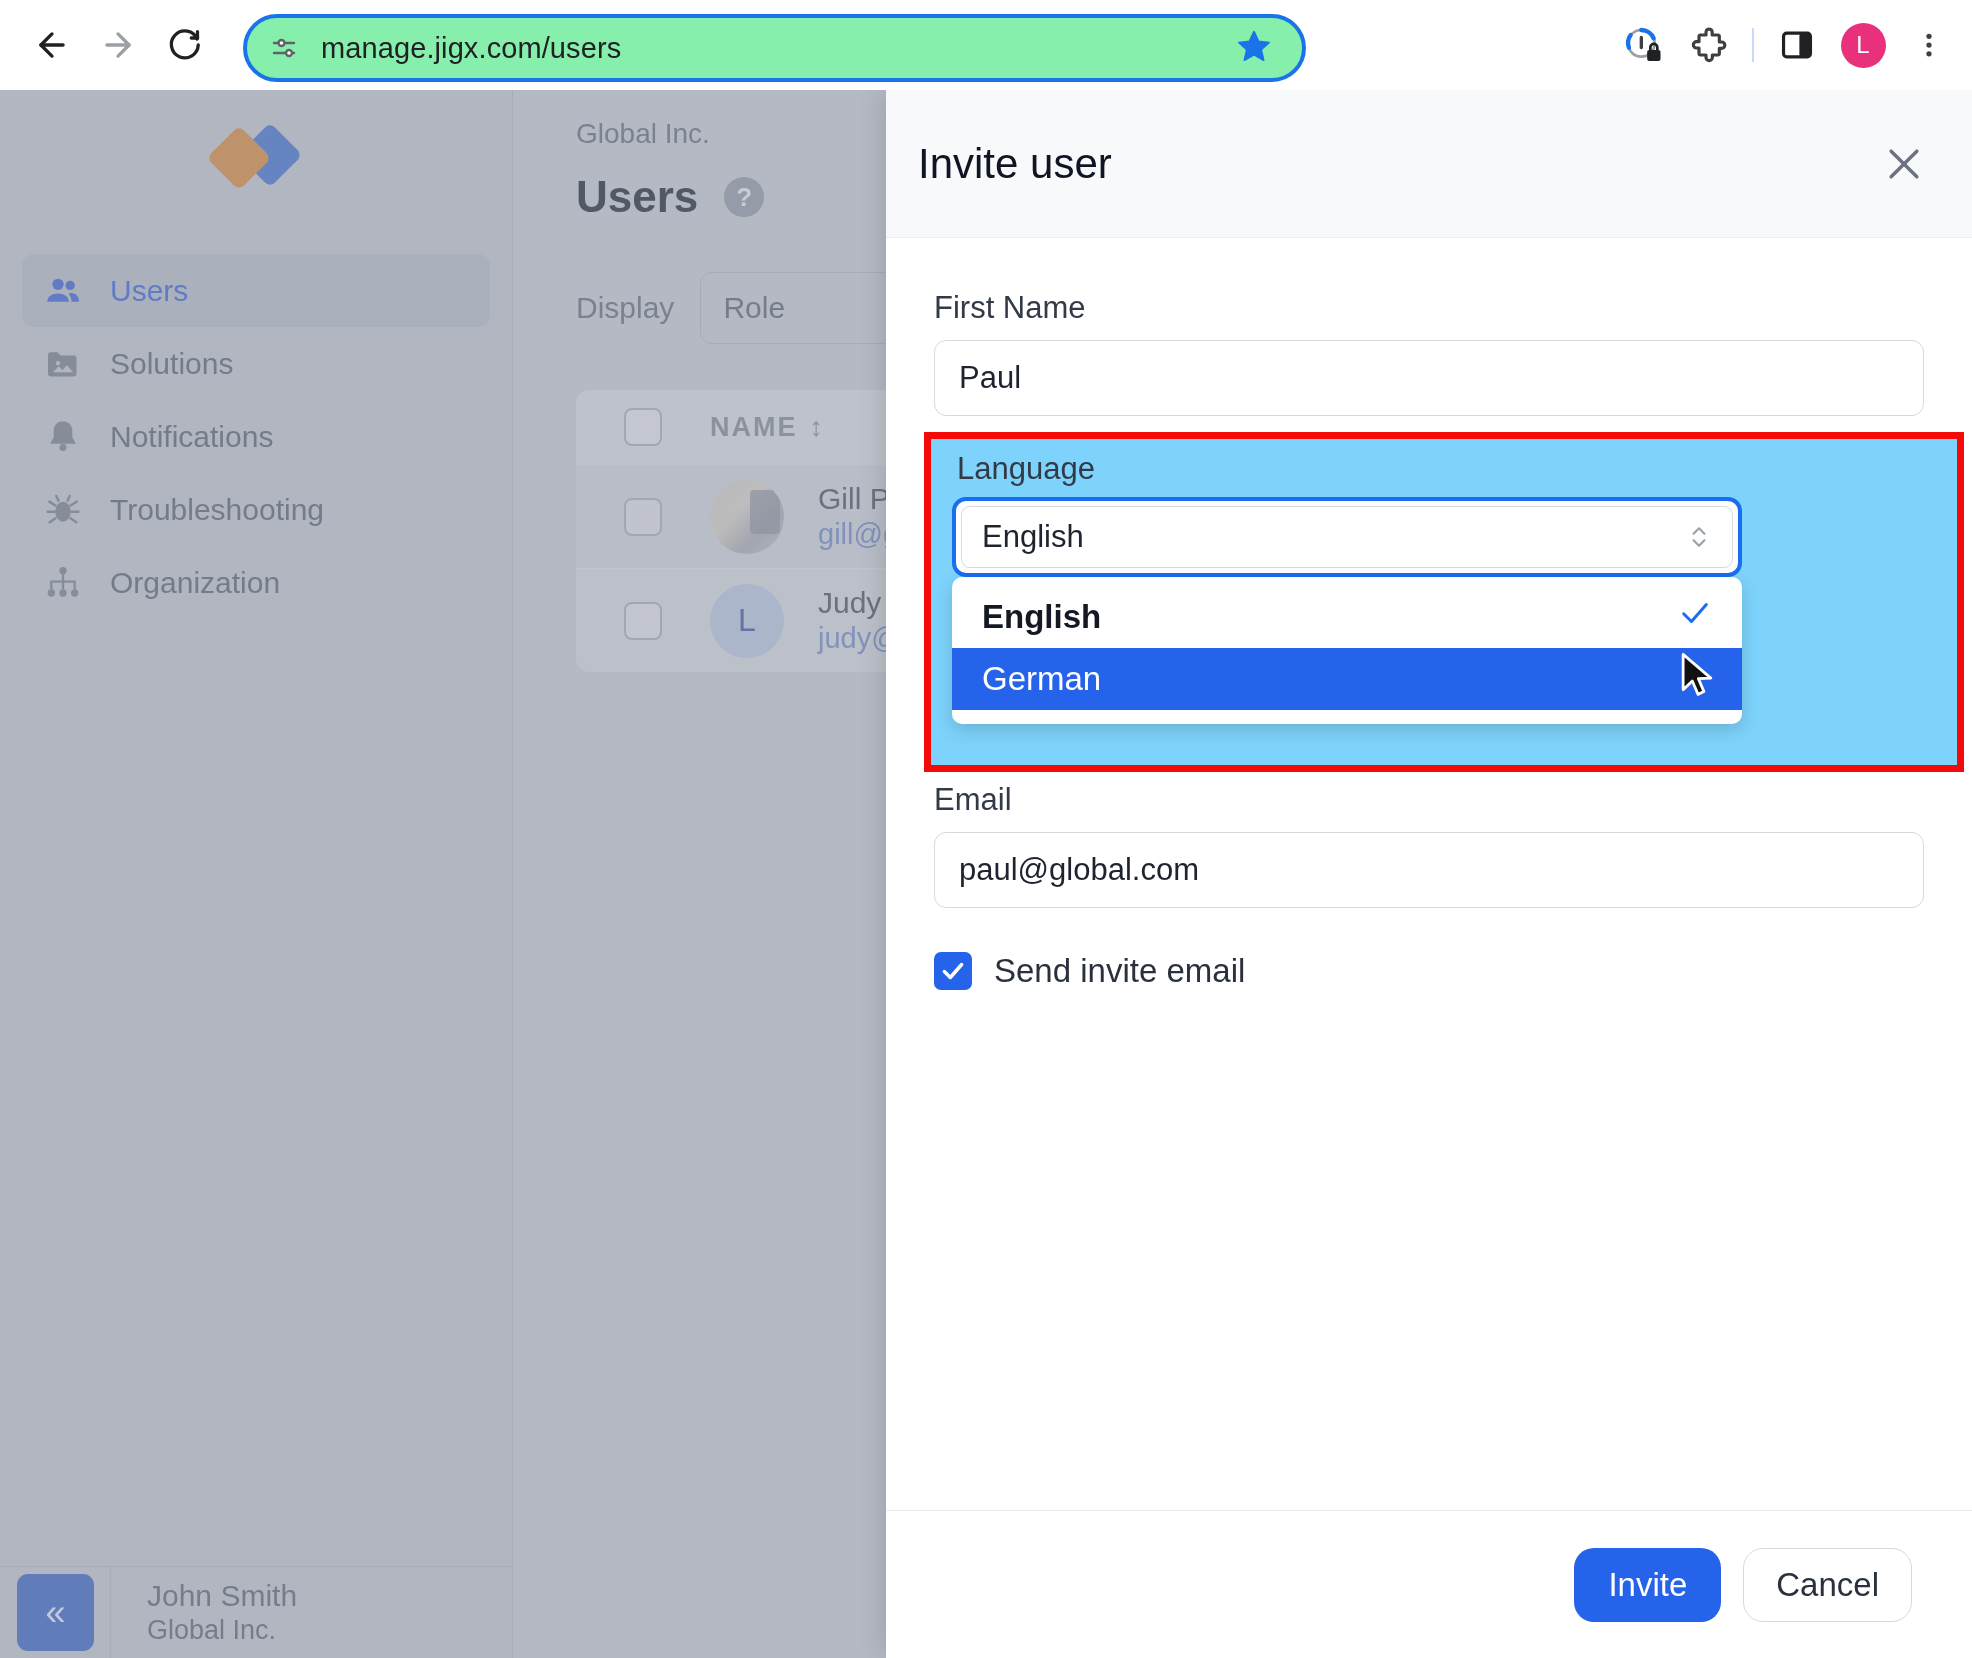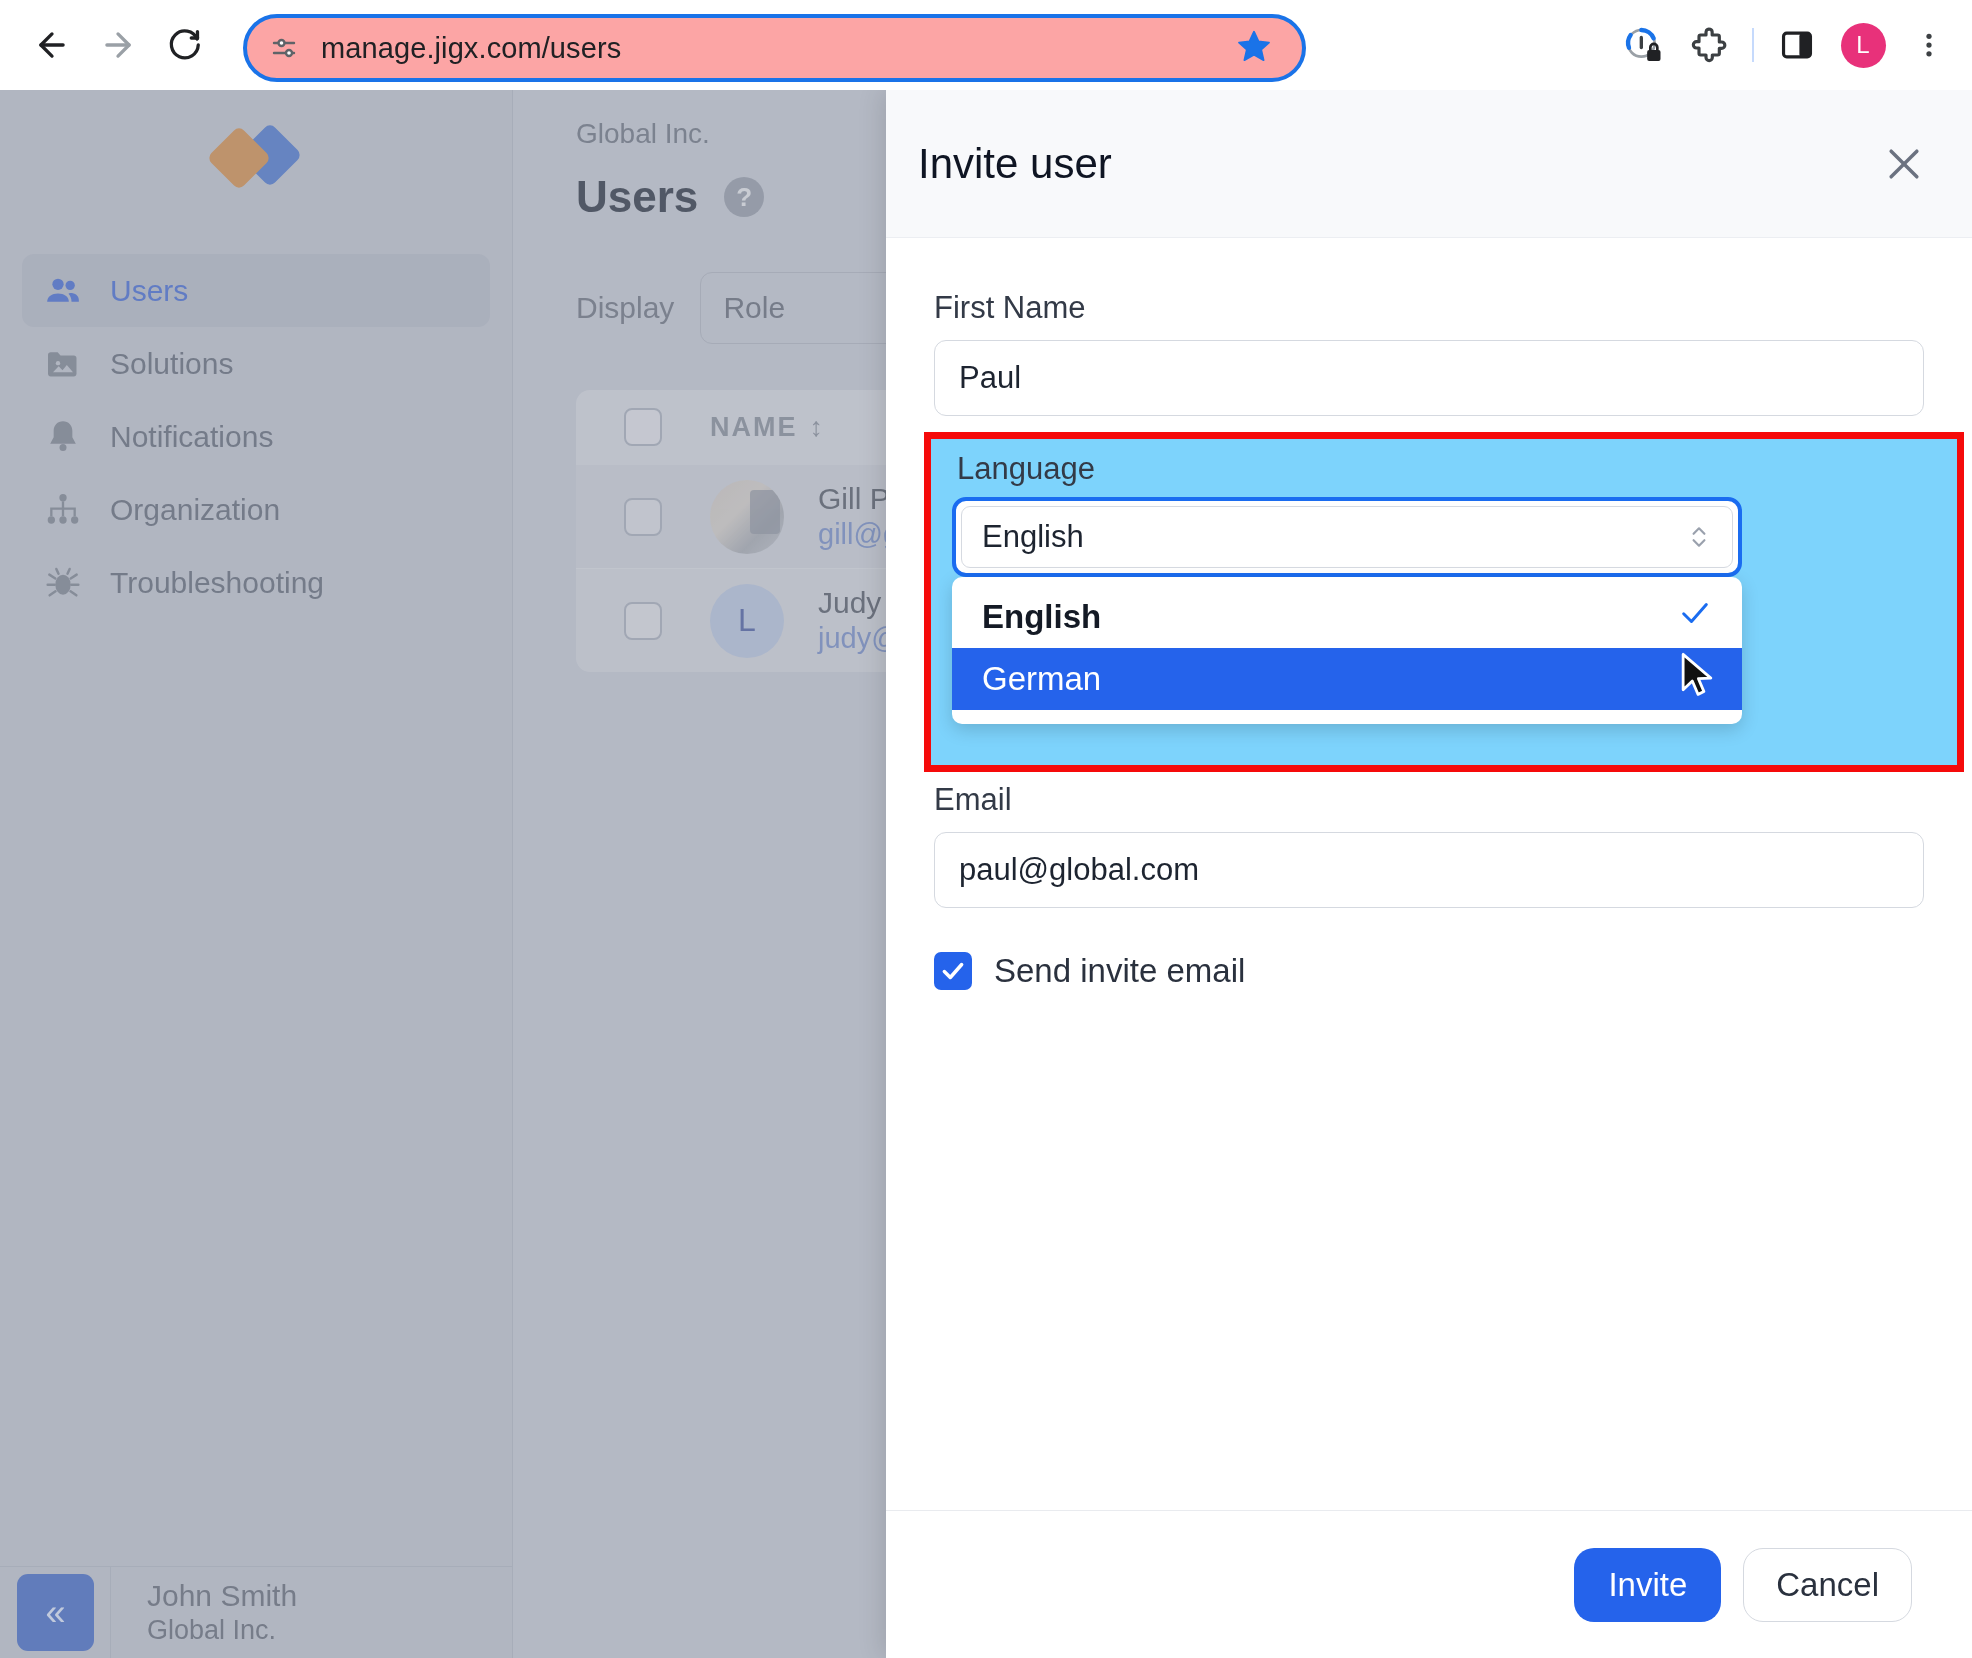--- a/index.html
+++ b/index.html
@@ -22,21 +22,21 @@
     display: flex; align-items: center; justify-content: center;
     border-radius: 50%;
   }
   .nav-btn:first-child { margin-left: 24px; }
   .nav-btn svg { display: block; }
 
   .omnibox {
     position: absolute; left: 243px; top: 14px;
     width: 1063px; height: 68px;
     border: 4px solid #1a73e8; border-radius: 34px;
-    background: #fca5a5;
+    background: #86efac;
     display: flex; align-items: center;
   }
   .omni-icon { margin-left: 22px; width: 30px; height: 30px; flex: 0 0 auto; }
   .omni-url {
     margin-left: 22px;
     font-size: 29px; color: #202124; letter-spacing: 0.1px;
     white-space: nowrap; overflow: hidden;
   }
   .omni-star { position: absolute; right: 30px; top: 50%; transform: translateY(-50%); }
 
@@ -374,39 +374,39 @@
           <span class="nav-ico">
             <svg width="40" height="40" viewBox="0 0 24 24" fill="#858b97">
               <path d="M12 2.6c-3.3 0-5.6 2.5-5.6 5.7v3.8L4.3 16h15.4l-2.1-3.9V8.3c0-3.2-2.3-5.7-5.6-5.7z"></path>
               <circle cx="12" cy="18.3" r="2.1"></circle>
             </svg>
           </span>
           <span>Notifications</span>
         </div>
         <div class="nav-item">
           <span class="nav-ico">
+            <svg width="40" height="40" viewBox="0 0 24 24" fill="#858b97" stroke="#858b97" stroke-width="1.5" stroke-linecap="round">
+              <ellipse cx="12" cy="13" rx="4.6" ry="6" stroke="none"></ellipse>
+              <path d="M7.4 9.3 3.8 7M16.6 9.3 20.2 7M7 13H2.8M17 13h4.2M7.5 17 4 19.4M16.5 17 20 19.4" fill="none"></path>
+              <path d="M9.3 6.4 8 3.6M14.7 6.4 16 3.6" fill="none"></path>
+            </svg>
+          </span>
+          <span>Troubleshooting</span>
+        </div>
+        <div class="nav-item">
+          <span class="nav-ico">
             <svg width="40" height="40" viewBox="0 0 24 24" fill="#858b97" stroke="#858b97" stroke-width="1.4">
               <circle cx="12" cy="4.6" r="2.2" stroke="none"></circle>
               <circle cx="5" cy="18" r="2.2" stroke="none"></circle>
               <circle cx="12" cy="18" r="2.2" stroke="none"></circle>
               <circle cx="19" cy="18" r="2.2" stroke="none"></circle>
               <path d="M12 6.8v4.4M5 15.8v-4.6h14v4.6M12 11.2v4.6" fill="none"></path>
             </svg>
           </span>
           <span>Organization</span>
-        </div>
-        <div class="nav-item">
-          <span class="nav-ico">
-            <svg width="40" height="40" viewBox="0 0 24 24" fill="#858b97" stroke="#858b97" stroke-width="1.5" stroke-linecap="round">
-              <ellipse cx="12" cy="13" rx="4.6" ry="6" stroke="none"></ellipse>
-              <path d="M7.4 9.3 3.8 7M16.6 9.3 20.2 7M7 13H2.8M17 13h4.2M7.5 17 4 19.4M16.5 17 20 19.4" fill="none"></path>
-              <path d="M9.3 6.4 8 3.6M14.7 6.4 16 3.6" fill="none"></path>
-            </svg>
-          </span>
-          <span>Troubleshooting</span>
         </div>
       </div>
 
       <div class="sidebar-footer">
         <div class="collapse-btn">
           <span>«</span>
         </div>
         <div class="footer-div"></div>
         <div class="footer-user">
           <div class="fu-name">John Smith</div>

